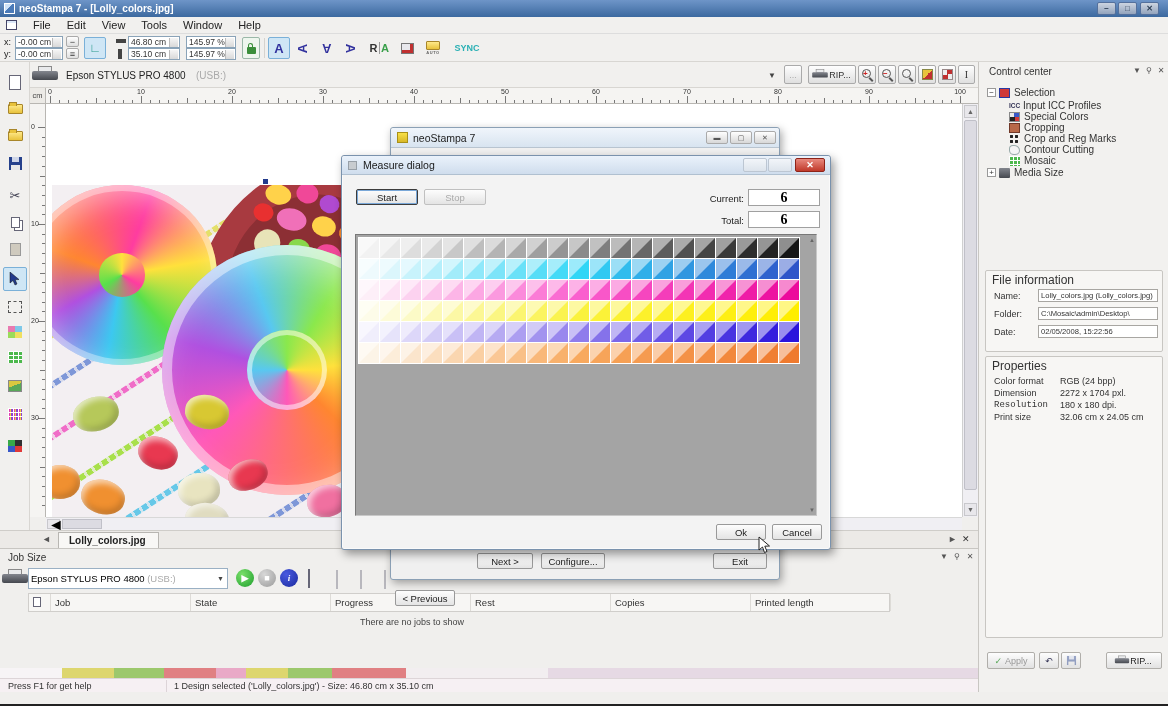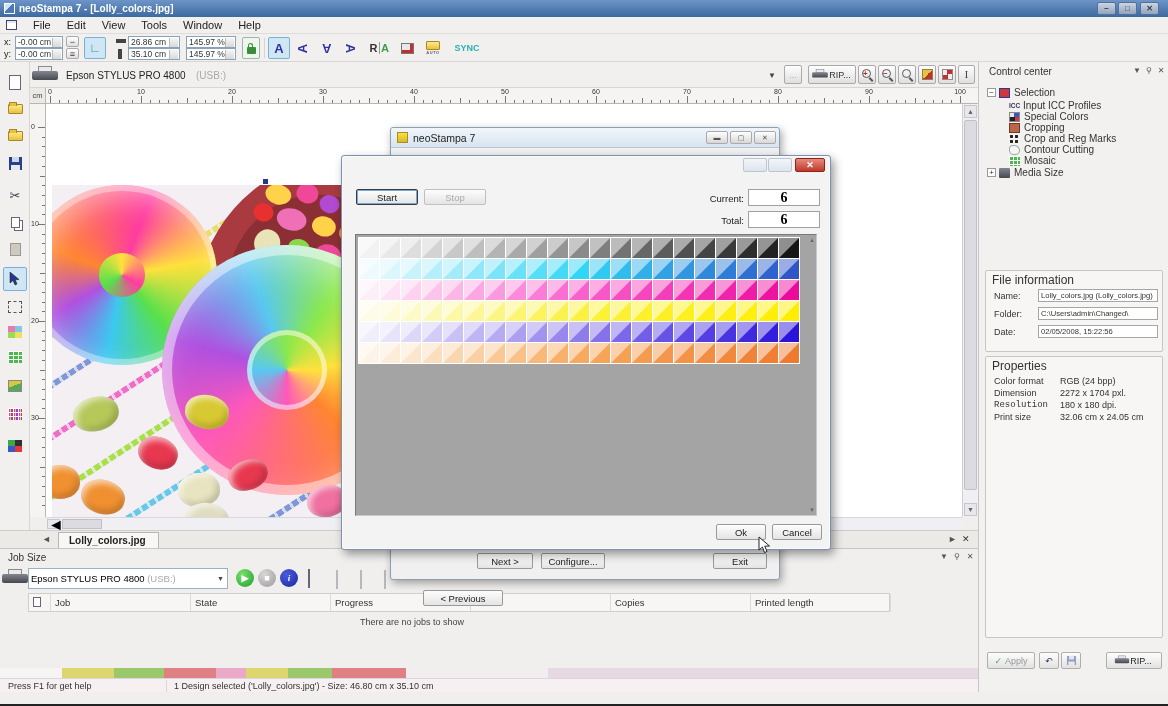--- a/index.html
+++ b/index.html
@@ -190,21 +190,21 @@
     <div class="spin" style="left:15px;top:2px;width:48px;">-0.00 cm</div>
     <span class="tb-lab" style="left:4px;top:15px;">y:</span>
     <div class="spin" style="left:15px;top:14px;width:48px;">-0.00 cm</div>
     <div class="mini-btn" style="left:66px;top:2px;width:13px;height:11px;">−</div>
     <div class="mini-btn" style="left:66px;top:14px;width:13px;height:11px;">≡</div>
     <div class="tool-btn sel" style="left:84px;width:22px;">
         <span style="color:#2a9a8a;font-size:12px;">∟</span>
       </div>
 
     <span style="position:absolute;left:116px;top:5px;width:10px;height:4px;background:#444;"></span>
-    <div class="spin" style="left:128px;top:2px;width:52px;">26.86 cm</div>
+    <div class="spin" style="left:128px;top:2px;width:52px;">46.80 cm</div>
     <div class="spin" style="left:186px;top:2px;width:50px;">145.97 %</div>
     <span style="position:absolute;left:118px;top:15px;width:4px;height:10px;background:#444;"></span>
     <div class="spin" style="left:128px;top:14px;width:52px;">35.10 cm</div>
     <div class="spin" style="left:186px;top:14px;width:50px;">145.97 %</div>
 
     <div class="tool-btn" style="left:242px;width:18px;border:1px solid #9ab8a8;background:#eef6ee;">
       <span style="display:block;width:9px;height:7px;background:#3a8e3a;border-radius:1px;position:relative;margin-top:4px;">
           <i style="position:absolute;left:1.5px;top:-4px;width:5px;height:4px;border:1.5px solid #3a8e3a;border-bottom:none;border-radius:3px 3px 0 0;"></i>
         </span>
     </div>
@@ -651,21 +651,21 @@
       <span class="expand">+</span>
       <span class="tico t-media"></span>
       <span>Media Size</span>
     </div>
 
     <div class="groupbox" style="top:208px;height:82px;">
       <div class="gb-title">File information</div>
       <span class="fi-lab" style="top:20px;">Name:</span>
       <div class="fi-val" style="top:18px;">Lolly_colors.jpg (Lolly_colors.jpg)</div>
       <span class="fi-lab" style="top:38px;">Folder:</span>
-      <div class="fi-val" style="top:36px;">C:\Users\admin\Changed\</div>
+      <div class="fi-val" style="top:36px;">C:\Mosaic\admin\Desktop\</div>
       <span class="fi-lab" style="top:56px;">Date:</span>
       <div class="fi-val" style="top:54px;">02/05/2008, 15:22:56</div>
     </div>
 
     <div class="groupbox" style="top:294px;height:282px;">
       <div class="gb-title">Properties</div>
       <span class="pr-lab" style="top:19px;">Color format</span>
       <span class="pr-val" style="top:19px;">RGB (24 bpp)</span>
       <span class="pr-lab" style="top:31px;">Dimension</span>
       <span class="pr-val" style="top:31px;">2272 x 1704 pxl.</span>
@@ -695,27 +695,31 @@
   </div>
 
   <div id="innerwin" class="abs">
     <div id="iw-title">
       <span class="iw-icon"></span>
       <span>neoStampa 7</span>
       <span class="winbtn" style="left:315px;">▬</span>
       <span class="winbtn" style="left:339px;">▢</span>
       <span class="winbtn" style="left:363px;">✕</span>
     </div>
-    <div class="iw-btn" style="left:32px;top:425px;width:80px;margin-top:37px;">&lt; Previous</div>
+    <div class="iw-btn" style="left:4px;top:425px;width:60px;margin-top:37px;">&lt; Previous</div>
     <div class="iw-btn" style="left:86px;top:425px;width:56px;">Next &gt;</div>
     <div class="iw-btn" style="left:150px;top:425px;width:64px;">Configure...</div>
     <div class="iw-btn" style="left:322px;top:425px;width:54px;">Exit</div>
   </div>
 
   <div id="measuredlg" class="abs">
+    <div id="md-title">
+      <span class="md-icon"></span>
+      <span>Measure dialog</span>
+    </div>
     <span class="md-ghost" style="right:63px;"></span>
     <span class="md-ghost" style="right:38px;"></span>
     <div id="md-close">✕</div>
 
     <div class="dlg-btn focus" style="left:14px;top:33px;width:62px;">Start</div>
     <div class="dlg-btn disabled" style="left:82px;top:33px;width:62px;">Stop</div>
 
     <span class="fld-lab" style="left:346px;top:37px;">Current:</span>
     <div class="fld" style="left:406px;top:33px;">6</div>
     <span class="fld-lab" style="left:346px;top:59px;">Total:</span>

